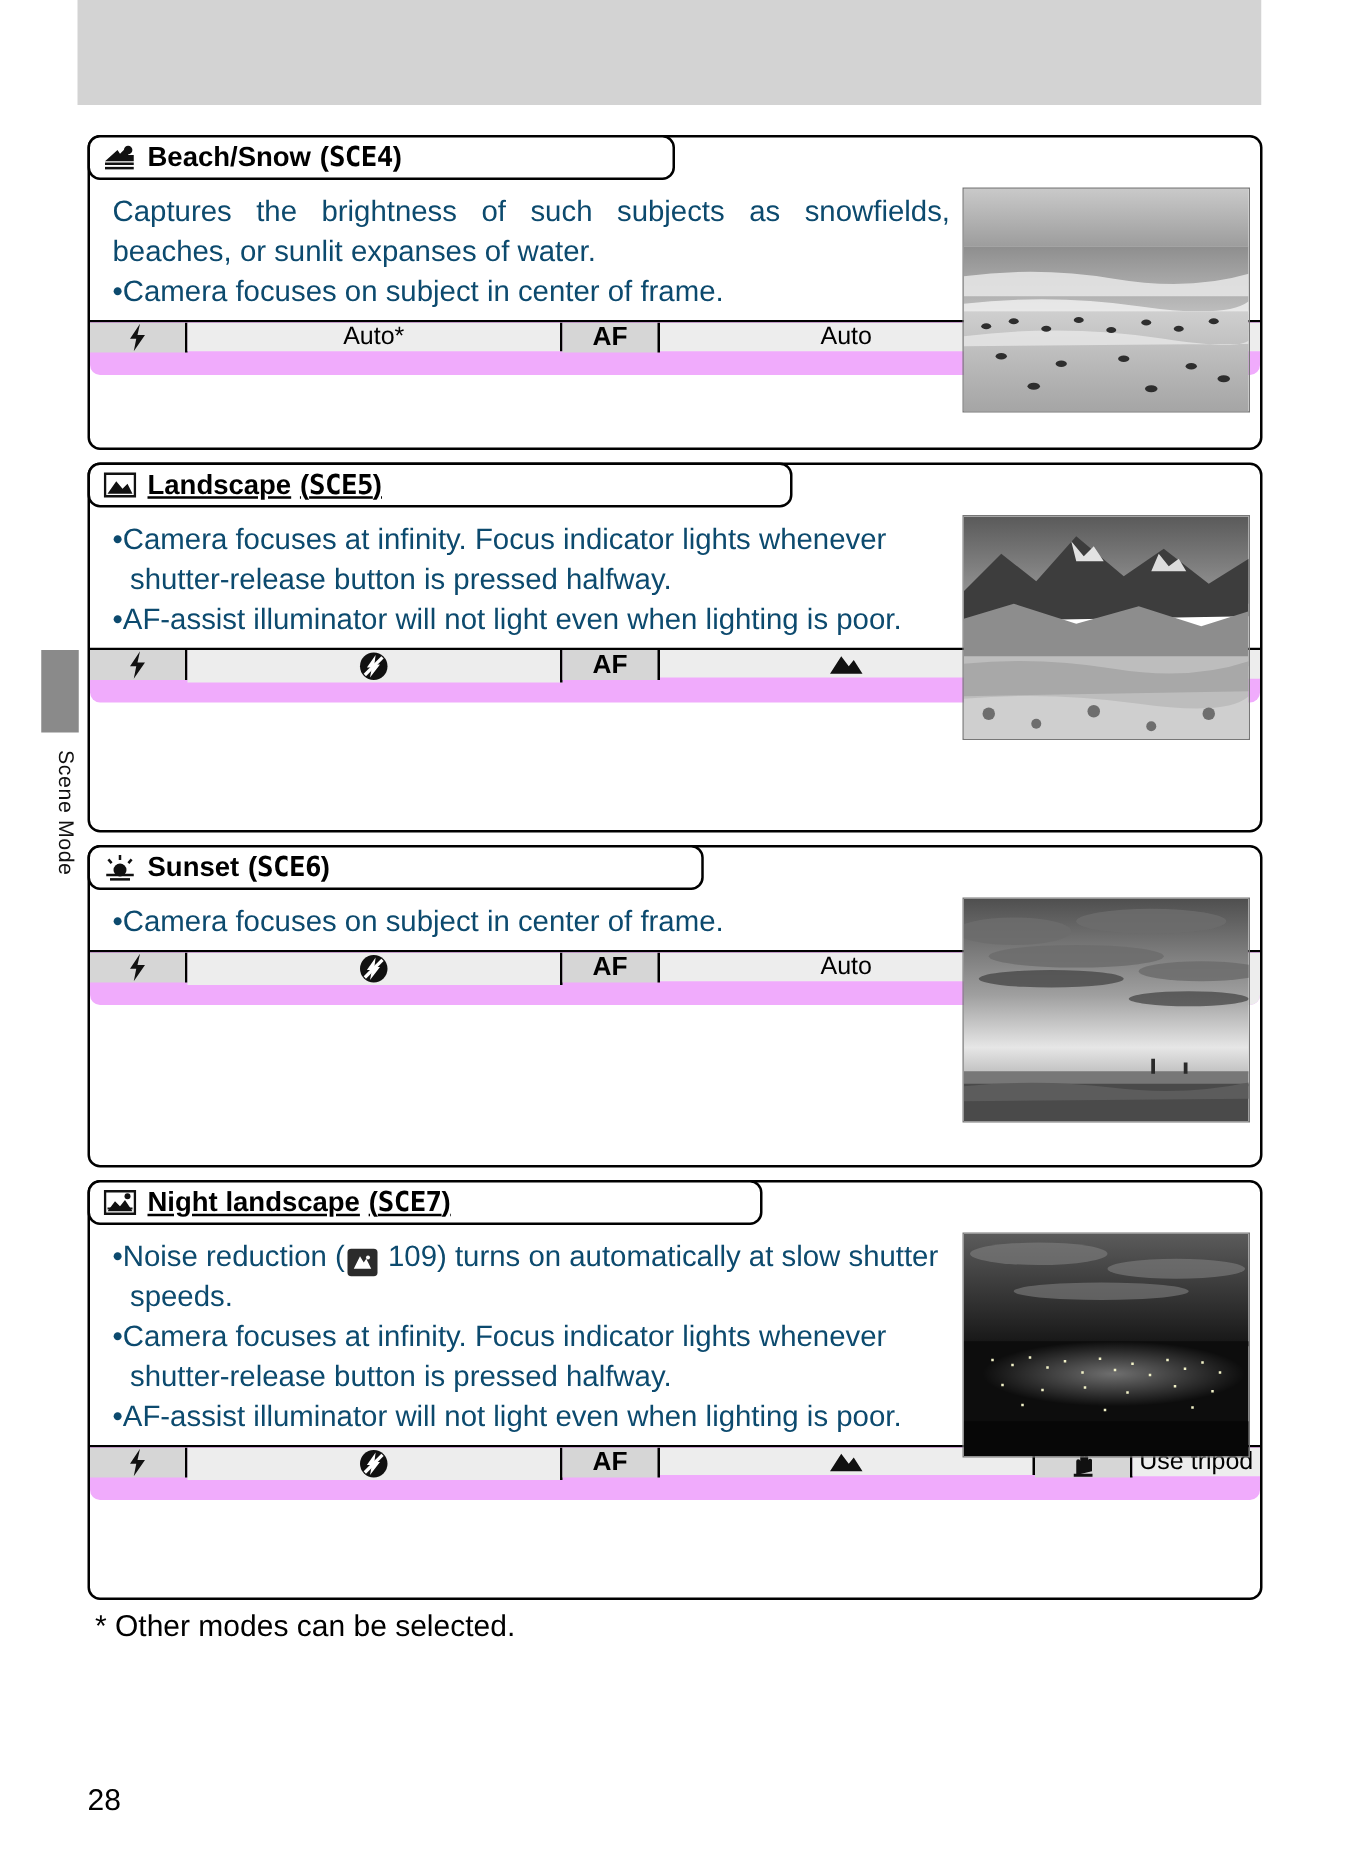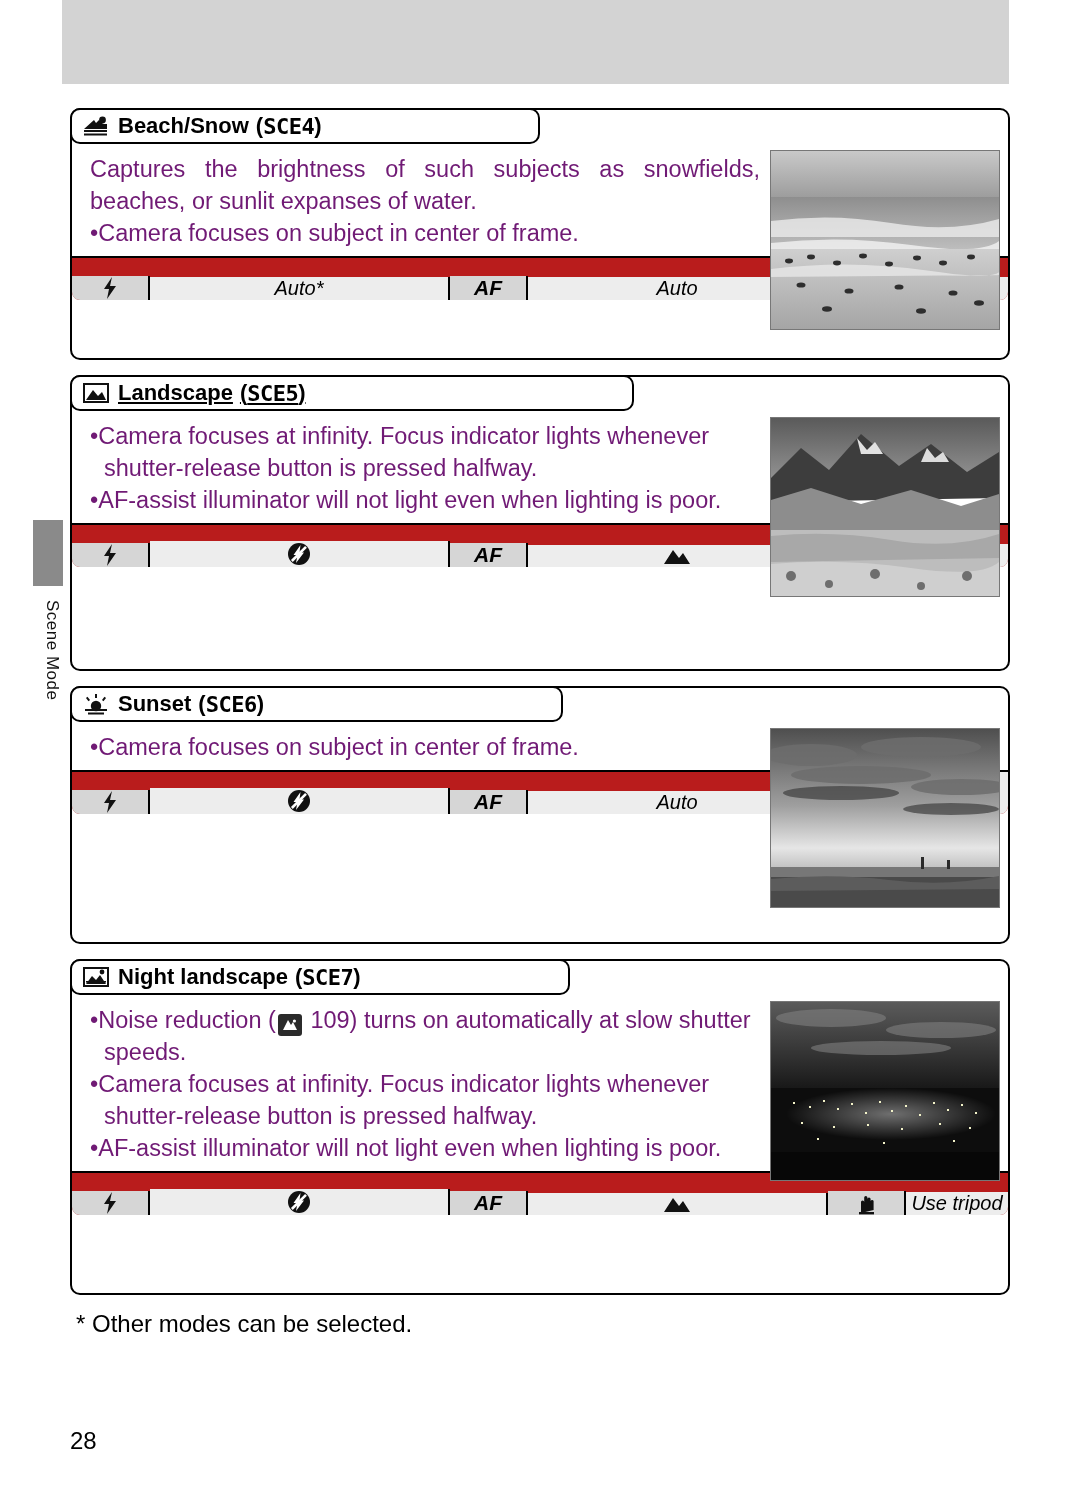--- a/index.html
+++ b/index.html
@@ -33,21 +33,21 @@
     text-orientation:mixed;
     text-align:left;
   }
 
   
   .content {
     position:absolute; left:70px; top:108px; width:940px;
   }
 
   
-  .section { position:relative; margin-bottom:15px; }
+  .section { position:relative; margin-bottom:0; }
 
   .sec-body {
     position:relative;
     border:2.5px solid #000;
     border-radius:10px;
     box-sizing:border-box;
     background:#fff;
   }
 
   
@@ -73,21 +73,21 @@
     font-family:"DejaVu Sans Mono", monospace;
     font-weight:bold;
     letter-spacing:-0.5px;
   }
 
   .sec-text {
     padding:44px 18px 6px 18px;
     font-size:23.5px;
     line-height:1.36;
     text-align:justify;
-    color:#701a75;
+    color:#0c4a6e;
   }
   .sec-text p { margin:0 0 0 0; }
   .sec-text p.bullet {
     text-align:left;
     text-indent:-14px;
     padding-left:14px;
   }
   .sec-text .j { text-align:justify; text-align-last:left; }
 
   
@@ -96,25 +96,24 @@
     width:228px; height:178px;
     border:1px solid #777;
     overflow:hidden;
   }
 
   
   .strip {
     display:flex;
     height:42px;
     border-top:2.5px solid #000;
-    align-items:flex-end;
-    background:#b91c1c;
+    align-items:flex-start;
+    background:#f0abfc;
     border-radius:0 0 8px 8px;
     overflow:hidden;
-    font-style:italic;
   }
   .cell {
     display:flex; align-items:center; justify-content:center;
     border-right:2.5px solid #000;
     box-sizing:border-box;
     font-size:20px;
   }
   .cell:last-child { border-right:none; }
   .cell.icon { width:78px; background:#d6d6d6; }
   .cell.val  { flex:1; background:#ededed; }
@@ -403,21 +402,21 @@
             </svg>
               </span>
           </div>
           <div class="cell val">Hold camera steady</div>
         </div>
       </div>
     </div>
 
     <div class="section" style="margin-top:10px;">
       <div class="sec-body" style="min-height:336px;">
-        <div class="sec-title" style="width:500px;">
+        <div class="sec-title" style="width:540px;text-decoration:underline;">
           <span class="t-ico">
             <svg width="26" height="22" viewBox="0 0 26 22">
               <rect x="1" y="2" width="24" height="18" fill="none" stroke="#111" stroke-width="2"></rect>
               <path d="M3 18 L9 10 L13 14 L17 9 L23 18 Z" fill="#111"></path>
               <circle cx="19" cy="6" r="2.4" fill="#111"></circle>
               <rect x="3" y="15" width="20" height="1.6" fill="#111"></rect>
             </svg>
           </span>
           <span>Night landscape</span>
           <span style="margin-left:7px;">(</span>

